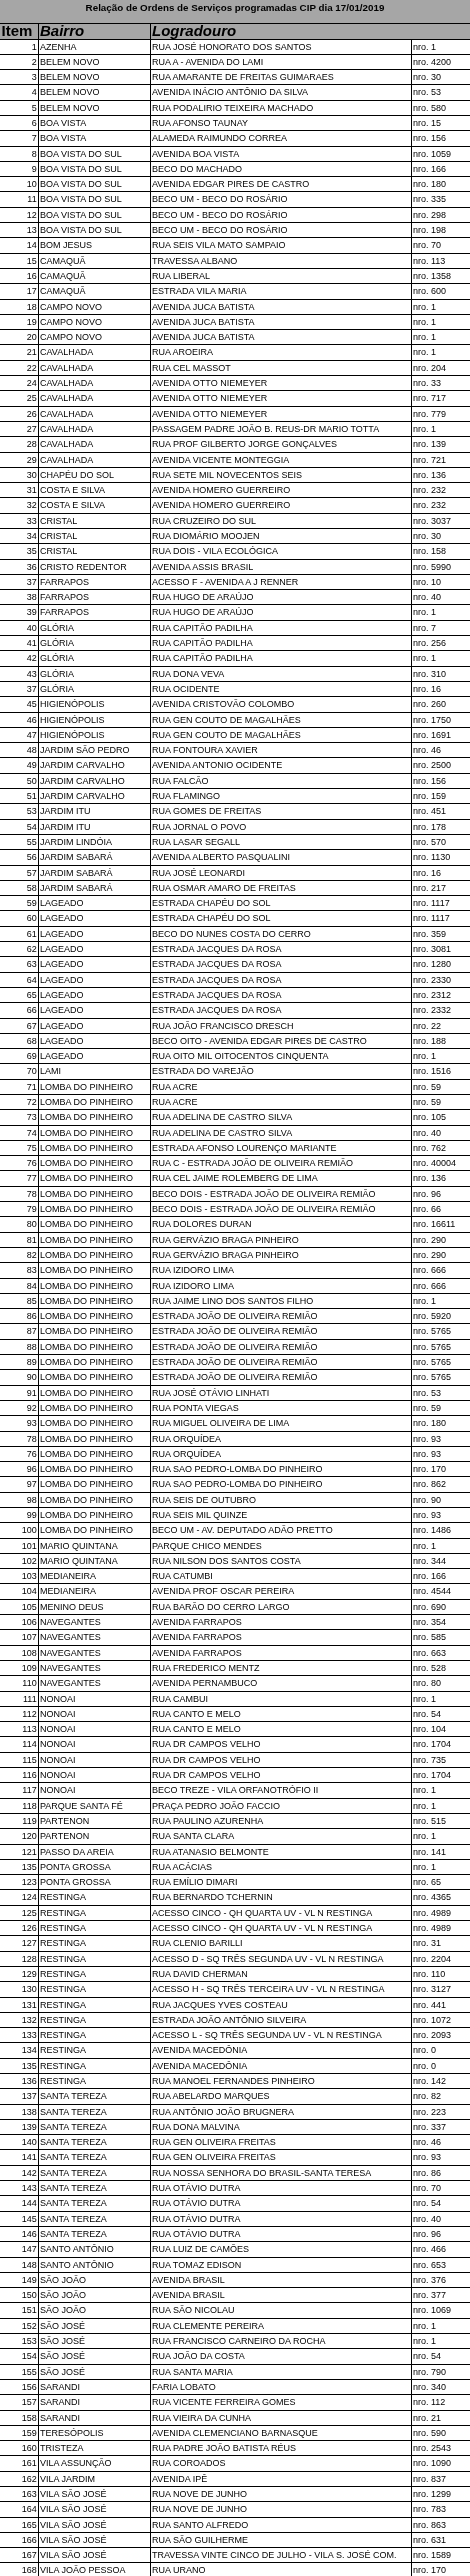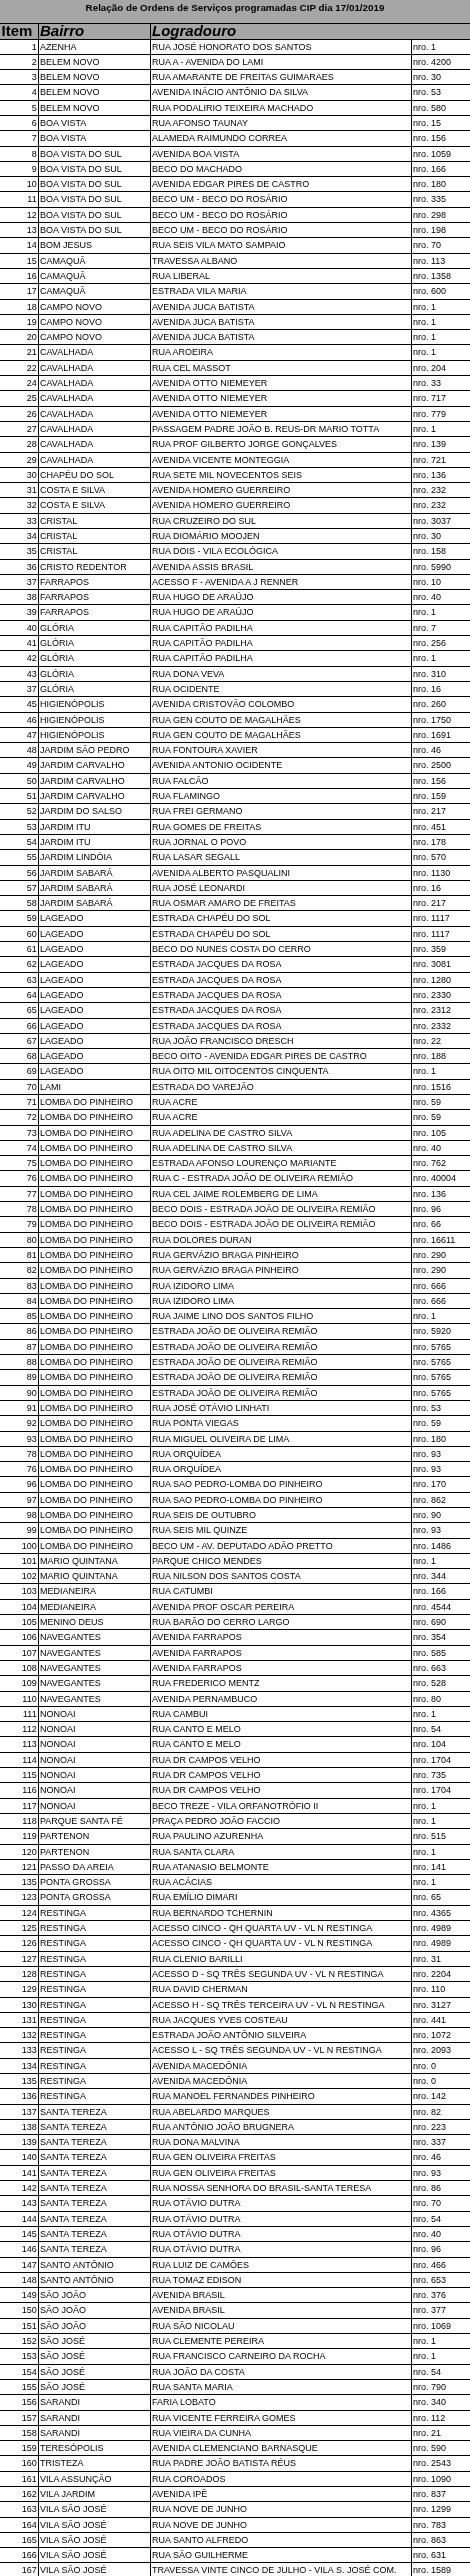--- a/index.html
+++ b/index.html
@@ -347,26 +347,20 @@
           <td class="log">RUA FALCÃO</td>
           <td class="nro">nro. 156</td>
         </tr>
         <tr>
           <td class="item">51</td>
           <td class="bairro">JARDIM CARVALHO</td>
           <td class="log">RUA FLAMINGO</td>
           <td class="nro">nro. 159</td>
         </tr>
         <tr>
-          <td class="item">52</td>
-          <td class="bairro">JARDIM DO SALSO</td>
-          <td class="log">RUA FREI GERMANO</td>
-          <td class="nro">nro. 217</td>
-        </tr>
-        <tr>
           <td class="item">53</td>
           <td class="bairro">JARDIM ITU</td>
           <td class="log">RUA GOMES DE FREITAS</td>
           <td class="nro">nro. 451</td>
         </tr>
         <tr>
           <td class="item">54</td>
           <td class="bairro">JARDIM ITU</td>
           <td class="log">RUA JORNAL O POVO</td>
           <td class="nro">nro. 178</td>

